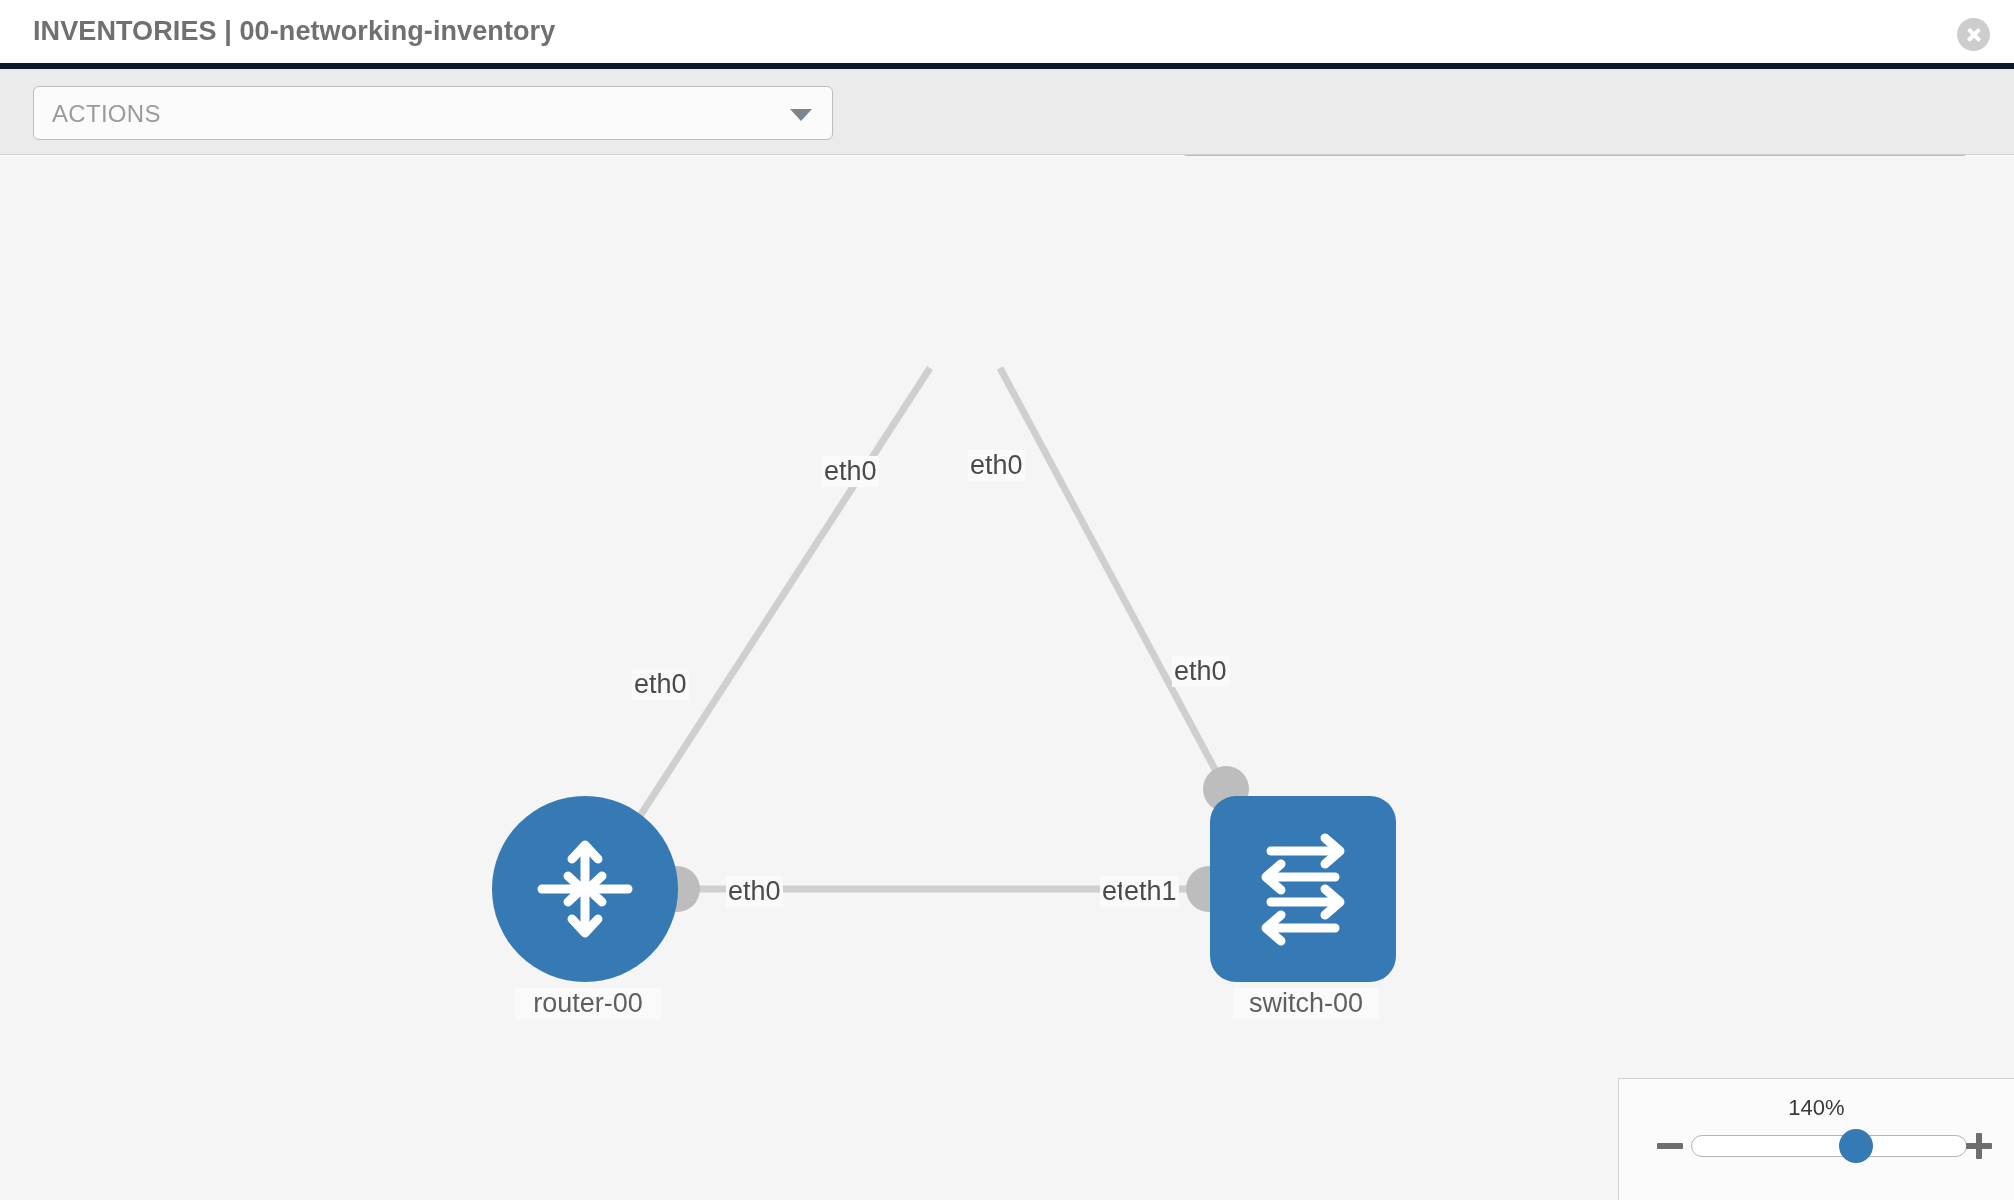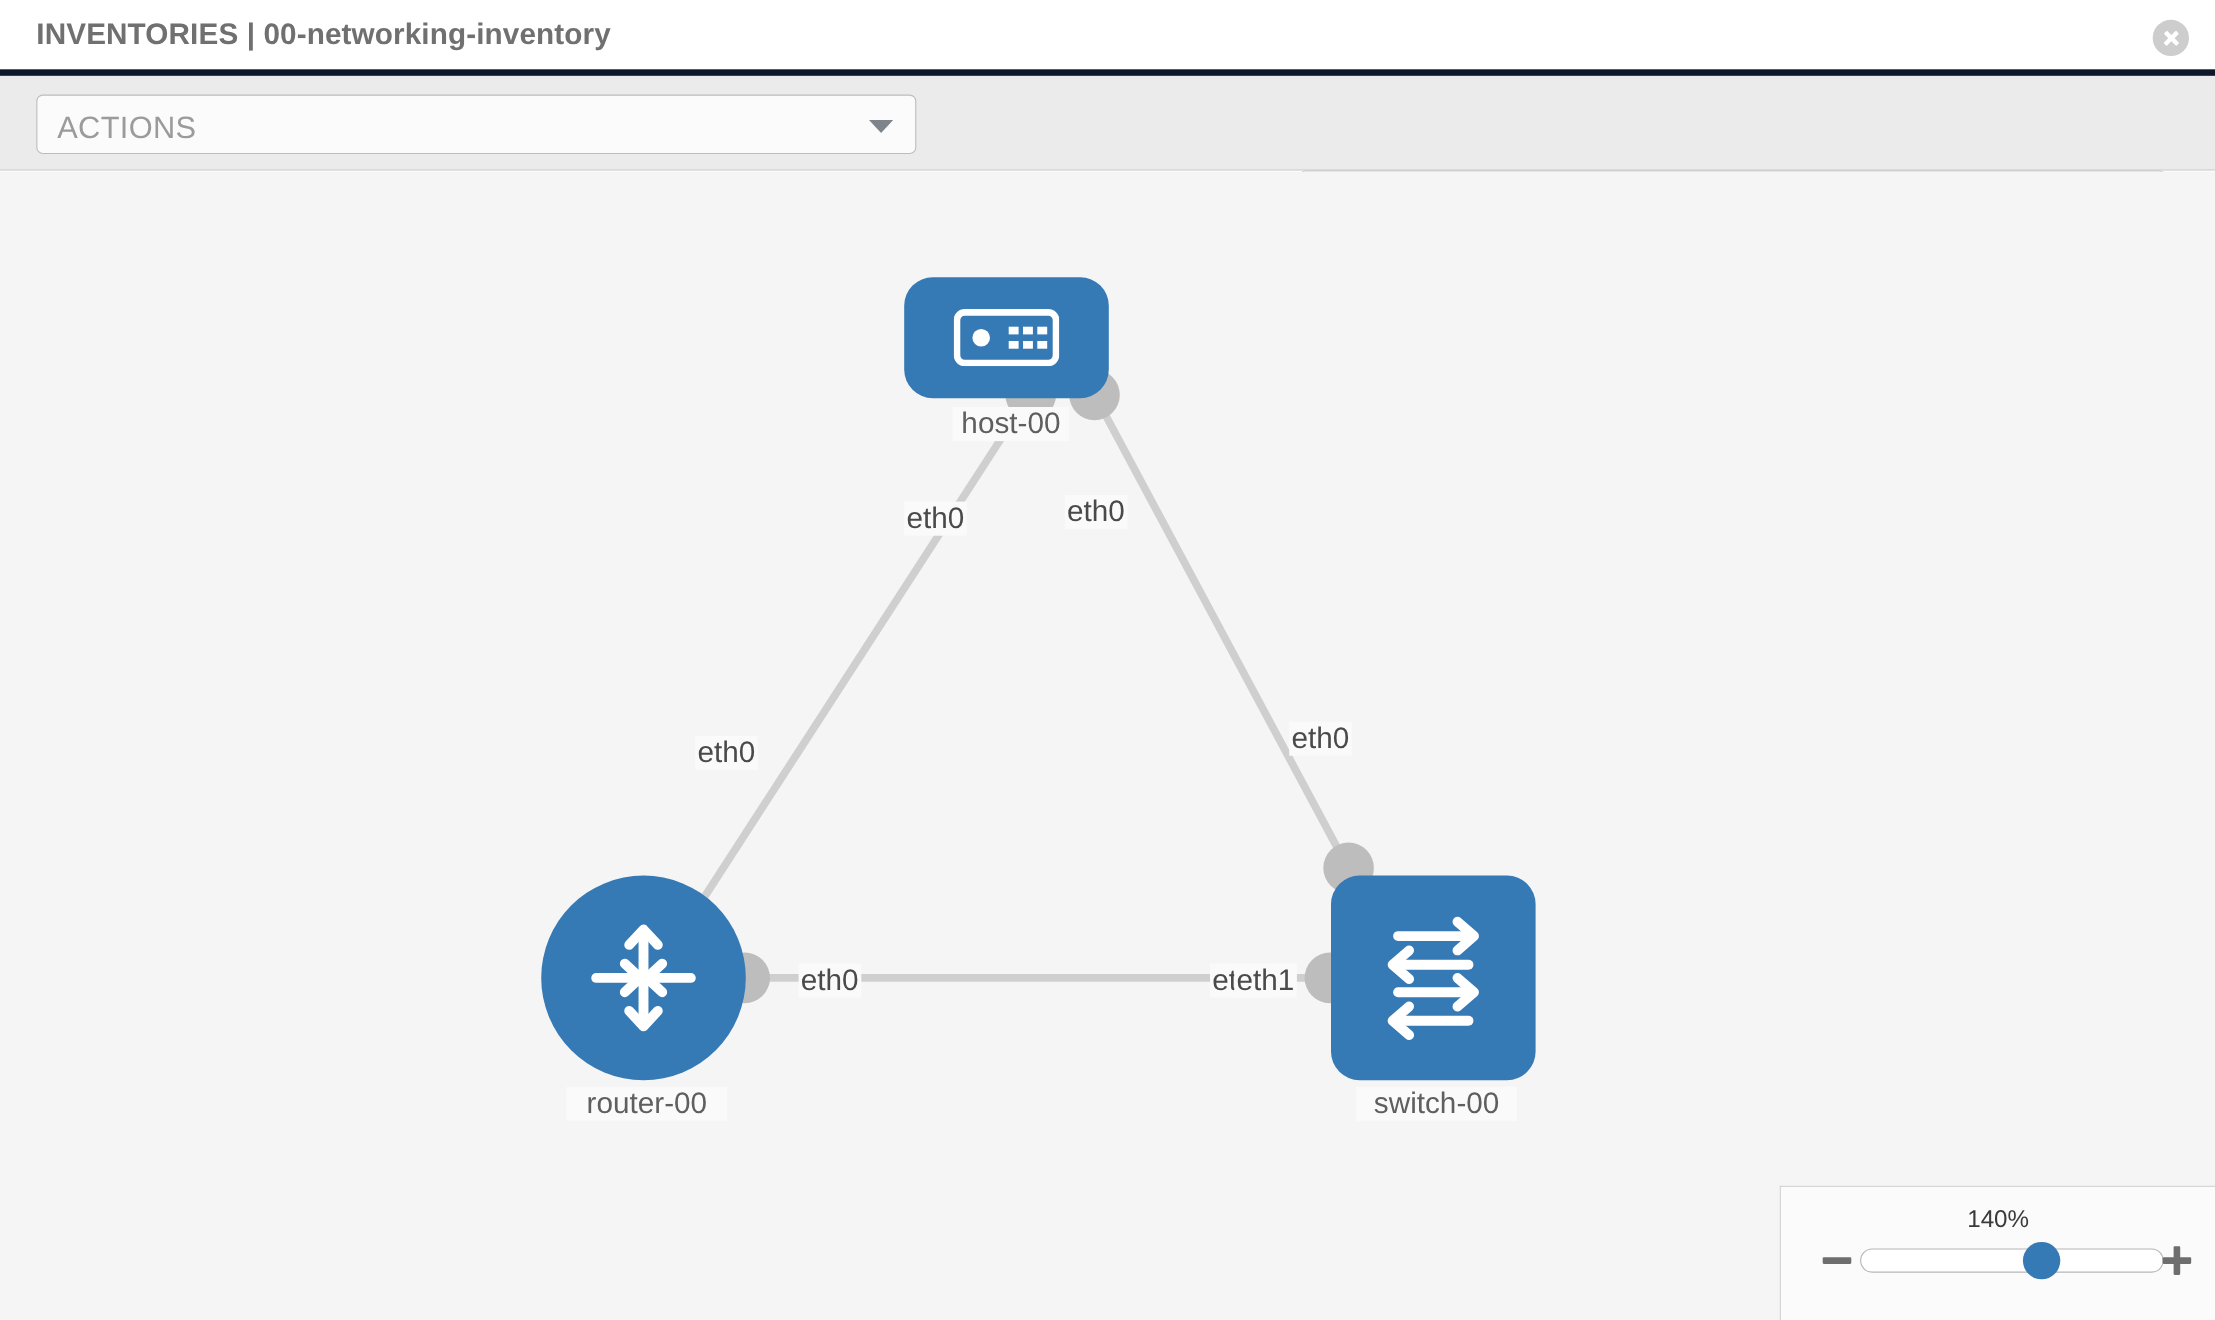--- a/index.html
+++ b/index.html
@@ -83,21 +83,21 @@
     background: #fbfbfb;
     border: 1px solid #bdbdbd;
     border-radius: 6px;
     box-sizing: border-box;
     cursor: pointer;
   }
   .actions-select .sel-label {
     position: absolute;
     left: 18px;
     top: 13px;
-    font-size: 28px;
+    font-size: 24px;
     color: #9b9b9b;
     letter-spacing: 0.3px;
   }
   .caret {
     position: absolute;
     right: 20px;
     top: 50%;
     margin-top: -4px;
     width: 0; height: 0;
     border-left: 11px solid transparent;
@@ -309,40 +309,20 @@
 
     <svg class="links" aria-hidden="true">
 
       <line x1="930" y1="212" x2="640" y2="660" stroke="#cfcfcf" stroke-width="7"></line>
 
       <line x1="1000" y1="212" x2="1240" y2="660" stroke="#cfcfcf" stroke-width="7"></line>
 
       <line x1="678" y1="733" x2="1210" y2="733" stroke="#cfcfcf" stroke-width="7"></line>
     </svg>
 
-    <div class="node" style="left:822px; top:96px; width:186px; height:110px;">
-
-      <div class="stub" style="left:92px; top:84px; width:46px; height:46px;"></div>
-      <div class="stub" style="left:150px; top:84px; width:46px; height:46px;"></div>
-
-      <div class="node-shape shape-rounded" style="width:186px; height:110px; z-index:2;">
-        <svg width="96" height="52" viewBox="0 0 96 52" aria-hidden="true">
-          <rect x="3" y="3" width="90" height="46" rx="7" ry="7" fill="none" stroke="#ffffff" stroke-width="6"></rect>
-          <circle cx="25" cy="26" r="8" fill="#ffffff"></circle>
-          <rect x="50" y="16" width="9" height="7" fill="#ffffff"></rect>
-          <rect x="63" y="16" width="9" height="7" fill="#ffffff"></rect>
-          <rect x="76" y="16" width="9" height="7" fill="#ffffff"></rect>
-          <rect x="50" y="29" width="9" height="7" fill="#ffffff"></rect>
-          <rect x="63" y="29" width="9" height="7" fill="#ffffff"></rect>
-          <rect x="76" y="29" width="9" height="7" fill="#ffffff"></rect>
-        </svg>
-      </div>
-
-      <div class="node-label" style="left:44px; top:118px; width:100px; z-index:4;">host-00</div>
-    </div>
 
     <div class="edge-label" style="left:822px; top:300px;">eth0</div>
     <div class="edge-label" style="left:968px; top:294px;">eth0</div>
 
     <div class="node" style="left:492px; top:640px; width:186px; height:186px;">
 
       <div class="stub" style="left:162px; top:70px; width:46px; height:46px;"></div>
 
       <div class="node-shape shape-circle" style="width:186px; height:186px; z-index:2;">
         <svg width="110" height="110" viewBox="0 0 110 110" aria-hidden="true">

